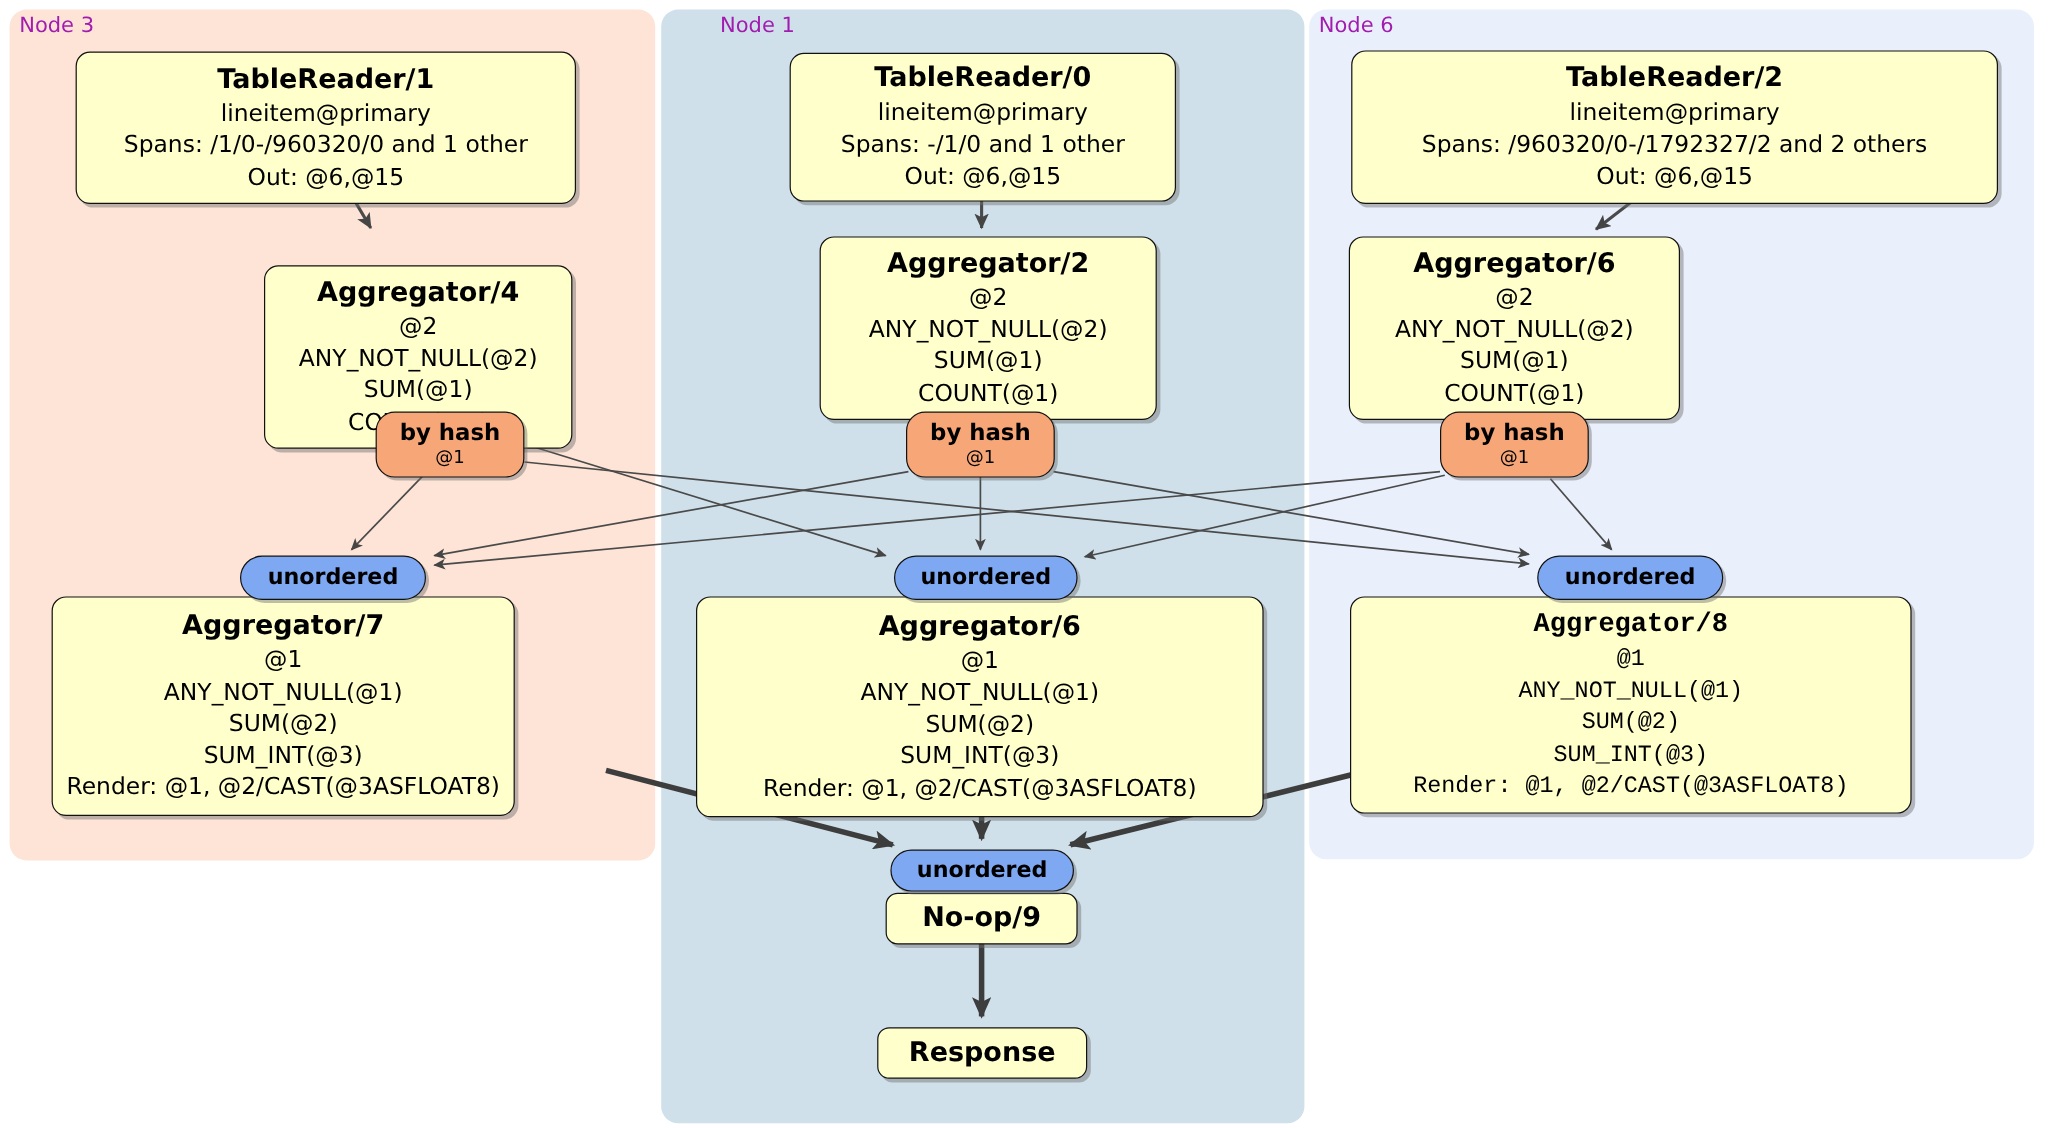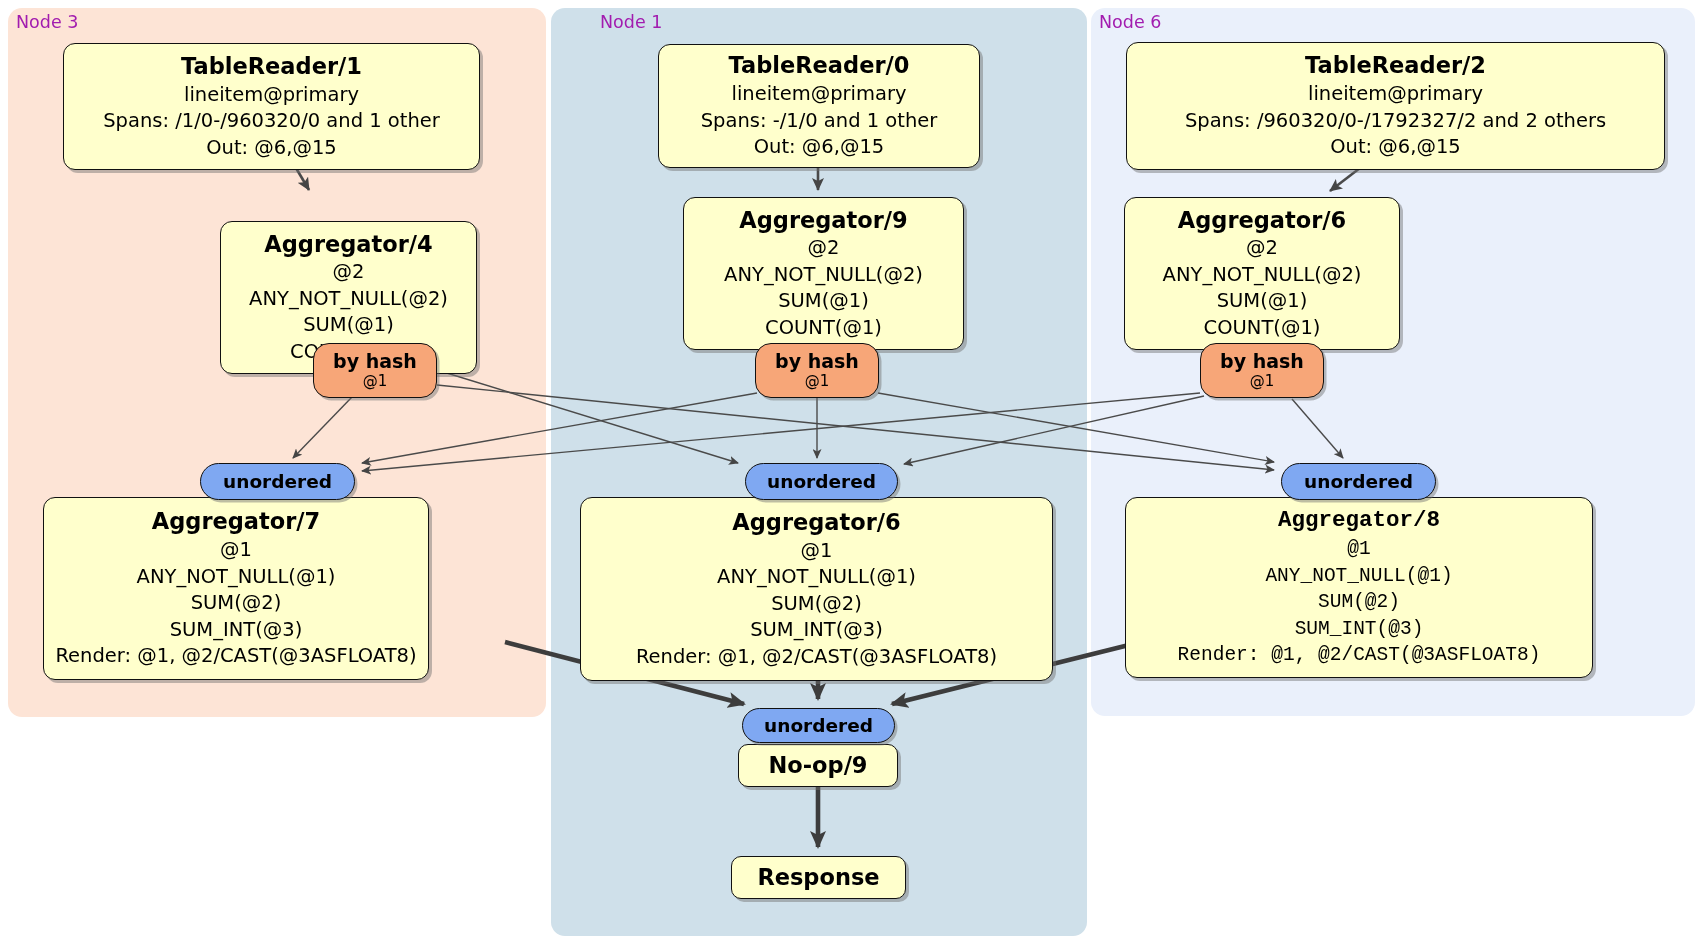--- a/index.html
+++ b/index.html
@@ -106,21 +106,21 @@
   </div>
 
   <div class="opbox" style="left:220px;top:197px;width:257px;height:153px;margin-top:24px;">
     <div class="optitle">Aggregator/4</div>
     <div class="opline">@2</div>
     <div class="opline">ANY_NOT_NULL(@2)</div>
     <div class="opline">SUM(@1)</div>
     <div class="opline">COUNT(@1)</div>
   </div>
   <div class="opbox" style="left:683px;top:197px;width:281px;height:153px;">
-    <div class="optitle">Aggregator/9</div>
+    <div class="optitle">Aggregator/2</div>
     <div class="opline">@2</div>
     <div class="opline">ANY_NOT_NULL(@2)</div>
     <div class="opline">SUM(@1)</div>
     <div class="opline">COUNT(@1)</div>
   </div>
   <div class="opbox" style="left:1124px;top:197px;width:276px;height:153px;">
     <div class="optitle">Aggregator/6</div>
     <div class="opline">@2</div>
     <div class="opline">ANY_NOT_NULL(@2)</div>
     <div class="opline">SUM(@1)</div>

